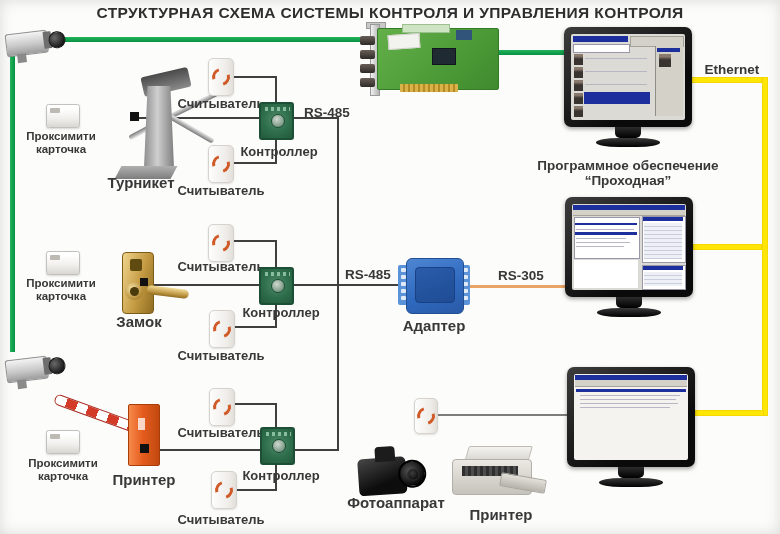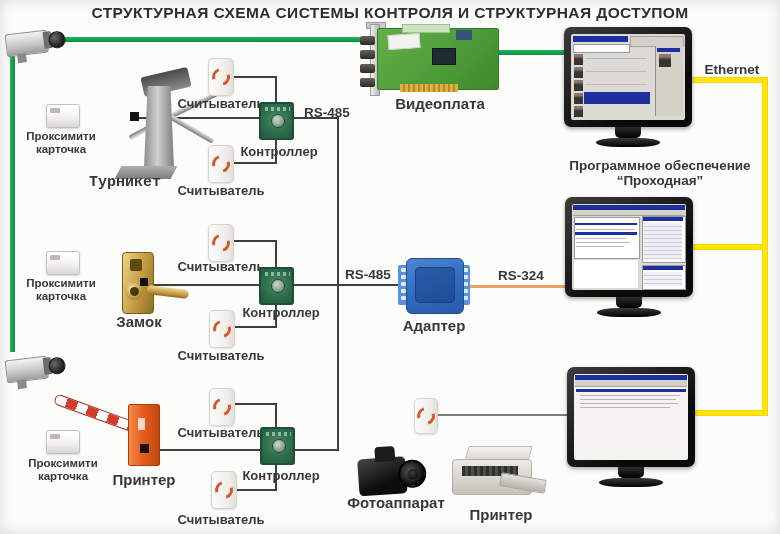--- a/index.html
+++ b/index.html
@@ -133,21 +133,21 @@
   .thumb{background:linear-gradient(180deg,#8a7a6e 20%,#3a3430 45%);}
   .rowline{background:#b9b7c6;}
   .panel{background:#ffffff;border:1px solid #9a98a8;}
   .striped{background:repeating-linear-gradient(180deg,#eef0f6 0 3px,#c9cede 3px 4px);}
 </style>
 </head>
 <body>
 
 <div class="stage">
 
-  <div class="lbl title" style="left:60px;top:4px;width:660px;">СТРУКТУРНАЯ СХЕМА СИСТЕМЫ КОНТРОЛЯ И СТРУКТУРНАЯ ДОСТУПОМ</div>
+  <div class="lbl title" style="left:60px;top:4px;width:660px;">СТРУКТУРНАЯ СХЕМА СИСТЕМЫ КОНТРОЛЯ И УПРАВЛЕНИЯ КОНТРОЛЯ</div>
 
   <div class="ln green" style="left:54px;top:37px;width:322px;height:5px;"></div>
   <div class="ln green" style="left:496px;top:50px;width:70px;height:5px;"></div>
   <div class="ln greenv" style="left:10px;top:56px;width:5px;height:296px;"></div>
 
   <div class="ln yellow" style="left:690px;top:77px;width:72px;height:6px;"></div>
   <div class="ln yellow" style="left:762px;top:77px;width:6px;height:339px;"></div>
   <div class="ln yellow" style="left:693px;top:244px;width:69px;height:6px;"></div>
   <div class="ln yellow" style="left:695px;top:410px;width:69px;height:6px;"></div>
 
@@ -202,21 +202,21 @@
 
   <div class="turnstile" style="left:112px;top:70px;">
     <div class="head"></div>
     <div class="arm" style="width:52px;transform:rotate(-26deg);"></div>
     <div class="arm" style="width:50px;transform:rotate(30deg);"></div>
     <div class="arm" style="width:46px;transform:rotate(152deg);"></div>
     <div class="col"></div>
     <div class="baseplate"></div>
     <div class="conn"></div>
   </div>
-  <div class="lbl dev-lbl" style="left:84px;top:175px;width:82px;font-family:Liberation Mono, monospace;">Турникет</div>
+  <div class="lbl dev-lbl" style="left:100px;top:175px;width:82px;">Турникет</div>
 
   <div class="dlock" style="left:120px;top:252px;">
     <div class="bodyl"></div>
     <div class="pad"></div>
     <div class="rosette"></div>
     <div class="knob"></div>
     <div class="handle"></div>
     <div class="conn"></div>
   </div>
   <div class="lbl dev-lbl" style="left:108px;top:314px;width:62px;">Замок</div>
@@ -260,38 +260,37 @@
 
   <div class="controller" style="left:259px;top:102px;"></div>
   <div class="controller" style="left:259px;top:267px;"></div>
   <div class="controller" style="left:260px;top:427px;"></div>
   <div class="lbl sm-lbl" style="left:238px;top:145px;width:82px;">Контроллер</div>
   <div class="lbl sm-lbl" style="left:240px;top:306px;width:82px;">Контроллер</div>
   <div class="lbl sm-lbl" style="left:240px;top:469px;width:82px;">Контроллер</div>
 
   <div class="lbl bus-lbl" style="left:299px;top:105px;width:56px;">RS-485</div>
   <div class="lbl bus-lbl" style="left:340px;top:267px;width:56px;">RS-485</div>
-  <div class="lbl bus-lbl" style="left:492px;top:268px;width:58px;">RS-324</div>
+  <div class="lbl bus-lbl" style="left:492px;top:268px;width:58px;">RS-305</div>
   <div class="lbl bus-lbl" style="left:700px;top:62px;width:64px;">Ethernet</div>
 
   <div class="vboard" style="left:360px;top:22px;">
     <div class="tab"></div>
     <div class="bracket"></div>
     <div class="bnc" style="top:14px;"></div>
     <div class="bnc" style="top:28px;"></div>
     <div class="bnc" style="top:42px;"></div>
     <div class="bnc" style="top:56px;"></div>
     <div class="pcb"></div>
     <div class="slotq"></div>
     <div class="sticker"></div>
     <div class="chip"></div>
     <div class="chip2"></div>
     <div class="edge"></div>
   </div>
-  <div class="lbl dev-lbl" style="left:385px;top:96px;width:110px;">Видеоплата</div>
 
   <div class="adapter" style="left:398px;top:258px;">
     <div class="term" style="left:0;">
         <i></i>
         <i></i>
         <i></i>
         <i></i>
         <i></i>
       </div>
     <div class="term" style="left:62px;">
@@ -322,21 +321,21 @@
         <div class="scr-el rowline" style="left:14px;top:50px;width:62px;height:1px;"></div>
         <div class="scr-el navy" style="left:13px;top:58px;width:66px;height:12px;"></div>
         <div class="scr-el bar" style="left:84px;top:12px;width:27px;height:70px;border-left:1px solid #8f8d84;"></div>
         <div class="scr-el navy" style="left:86px;top:14px;width:23px;height:4px;"></div>
         <div class="scr-el thumb" style="left:88px;top:20px;width:12px;height:13px;"></div>
       </div>
     </div>
     <div class="neck"></div>
     <div class="base"></div>
   </div>
-  <div class="lbl mon-lbl" style="left:536px;top:158px;width:184px;margin-left:32px;">Программное обеспечение
+  <div class="lbl mon-lbl" style="left:536px;top:158px;width:184px;">Программное обеспечение
 “Проходная”</div>
 
   <div class="monitor" style="left:565px;top:197px;">
     <div class="bezel">
       <div class="screen">
         <div class="scr-el navy" style="left:1px;top:1px;width:112px;height:5px;"></div>
         <div class="scr-el bar" style="left:1px;top:6px;width:112px;height:5px;border-bottom:1px solid #a5a29a;"></div>
         <div class="scr-el panel" style="left:2px;top:13px;width:64px;height:40px;"></div>
         <div class="scr-el navy" style="left:3px;top:19px;width:62px;height:2px;"></div>
         <div class="scr-el rowline" style="left:4px;top:25px;width:58px;height:1px;"></div>

